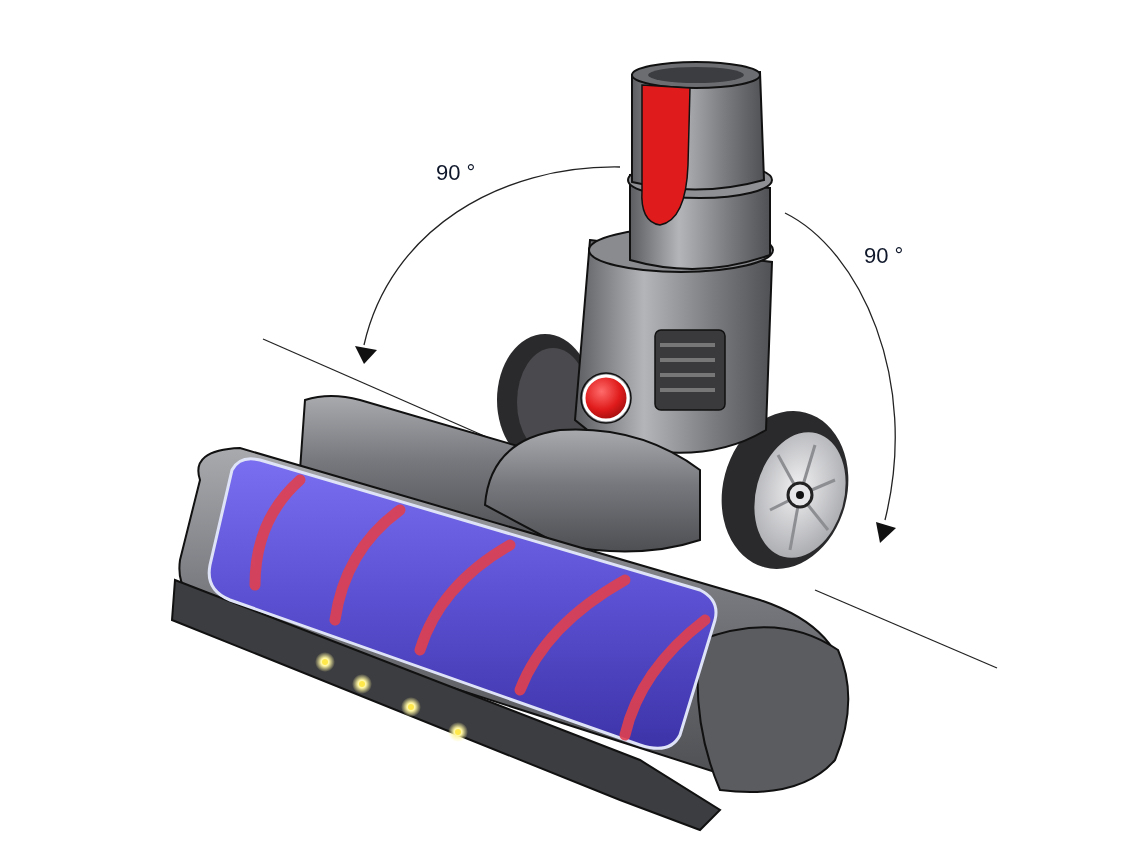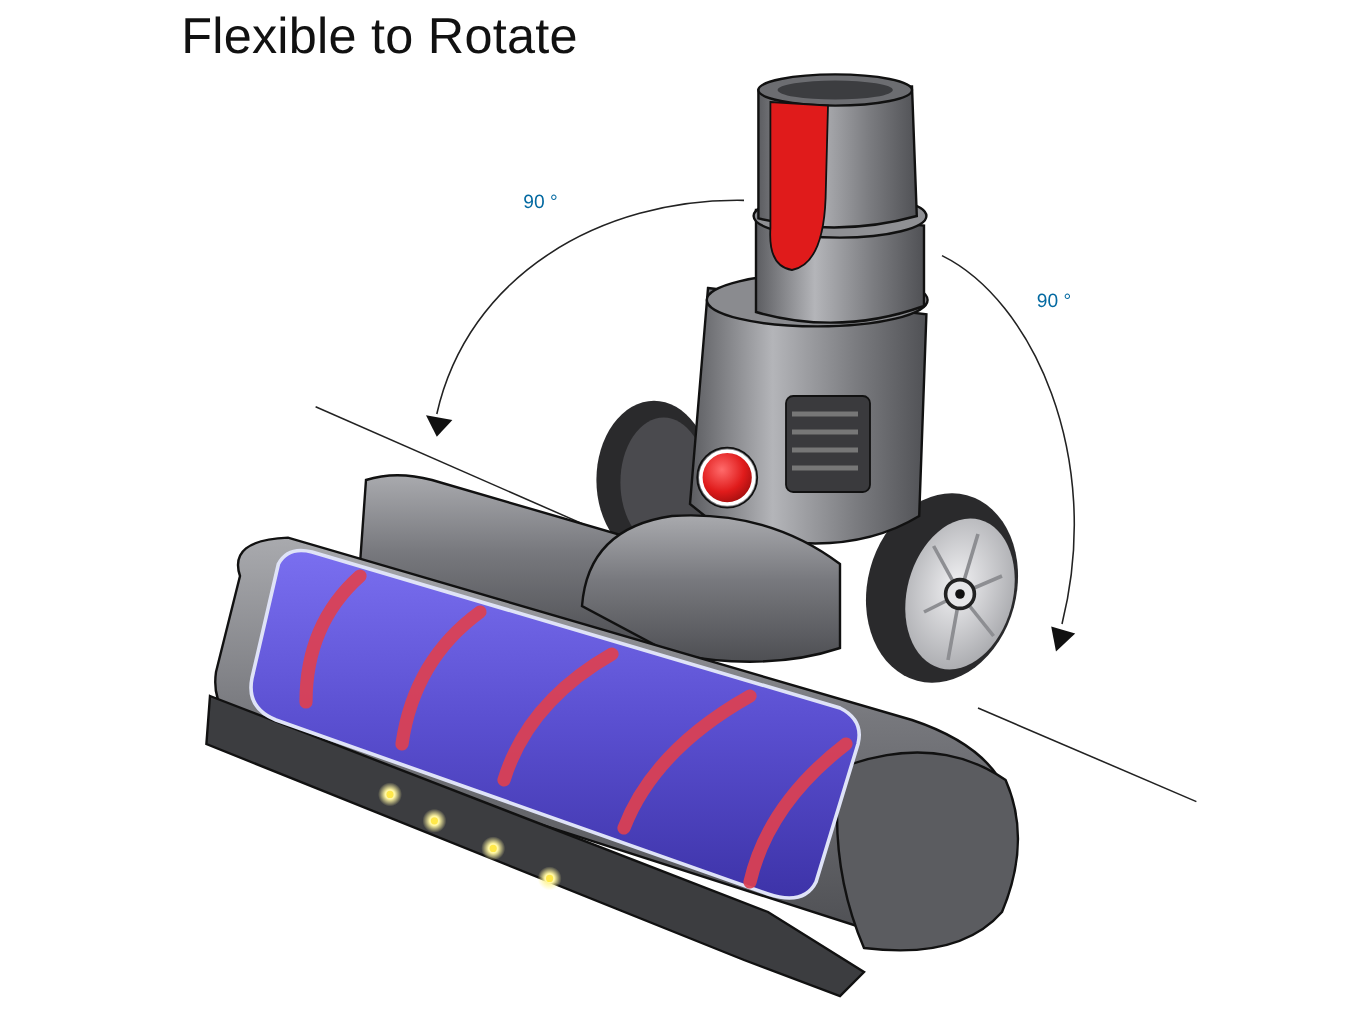--- a/index.html
+++ b/index.html
@@ -1,27 +1,26 @@
 <!DOCTYPE html>
 <html><head>
 <meta charset="utf-8">
 <style>
   html,body{margin:0;padding:0;background:#ffffff;}
   .stage{position:relative;width:1140px;height:855px;overflow:hidden;background:#fff;font-family:"Liberation Sans",sans-serif;}
   .title{position:absolute;left:151px;top:6px;font-size:42px;color:#111;letter-spacing:0.2px;white-space:nowrap;}
-  .angle{position:absolute;font-size:16px;color:#0369a1;white-space:nowrap;}
+  .angle{position:absolute;font-size:22px;color:#0f172a;white-space:nowrap;}
   .angle-left{left:436px;top:160px;}
   .angle-right{left:864px;top:243px;}
   svg.art{position:absolute;left:0;top:0;}
 </style>
 </head>
 <body>
 
 <div class="stage">
-  <div class="title">Flexible to Rotate</div>
   <div class="angle angle-left">90 °</div>
   <div class="angle angle-right">90 °</div>
 
   <svg class="art" width="1140" height="855" viewBox="0 0 1140 855">
     <defs>
       <linearGradient id="bodyGrad" x1="0" y1="0" x2="0" y2="1">
         <stop offset="0" stop-color="#a9aaae"></stop>
         <stop offset="0.45" stop-color="#77787d"></stop>
         <stop offset="1" stop-color="#4e4f53"></stop>
       </linearGradient>

